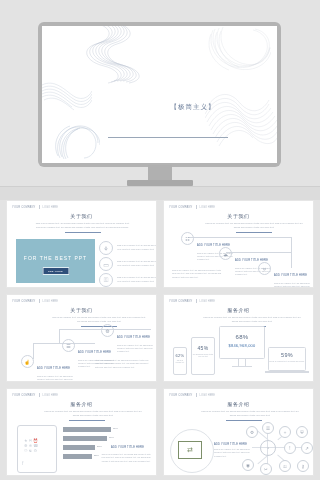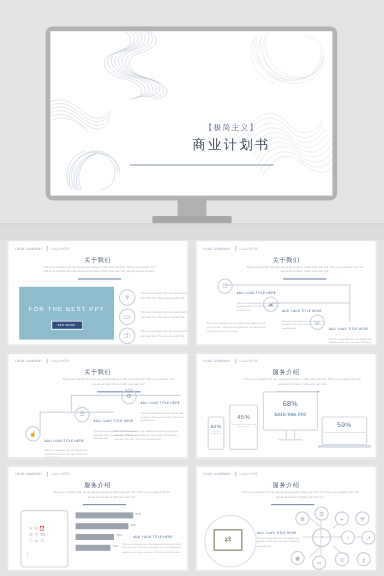--- a/index.html
+++ b/index.html
@@ -151,21 +151,20 @@
             <path d="M6 42 C16 24 30 22 40 34 C50 46 62 46 72 32"></path>
             <path d="M8 46 C18 28 32 26 42 38 C52 50 64 50 72 38"></path>
             <path d="M10 50 C20 32 34 30 44 42 C54 54 66 54 72 44"></path>
             <path d="M12 54 C22 36 36 34 46 46 C56 58 68 58 72 50"></path>
             <path d="M14 58 C24 40 38 38 48 50"></path>
           </g>
         </svg>
 
         <div class="title-wrap">
           <div class="kicker">【极简主义】</div>
-          <div class="maintitle">商业计划书</div>
         </div>
         <div class="titlerule"></div>
       </div>
     </div>
 
     <div class="stand-neck"></div>
     <div class="stand-base"></div>
     <div class="desk"></div>
     <div class="desk-line"></div>
   </div>

